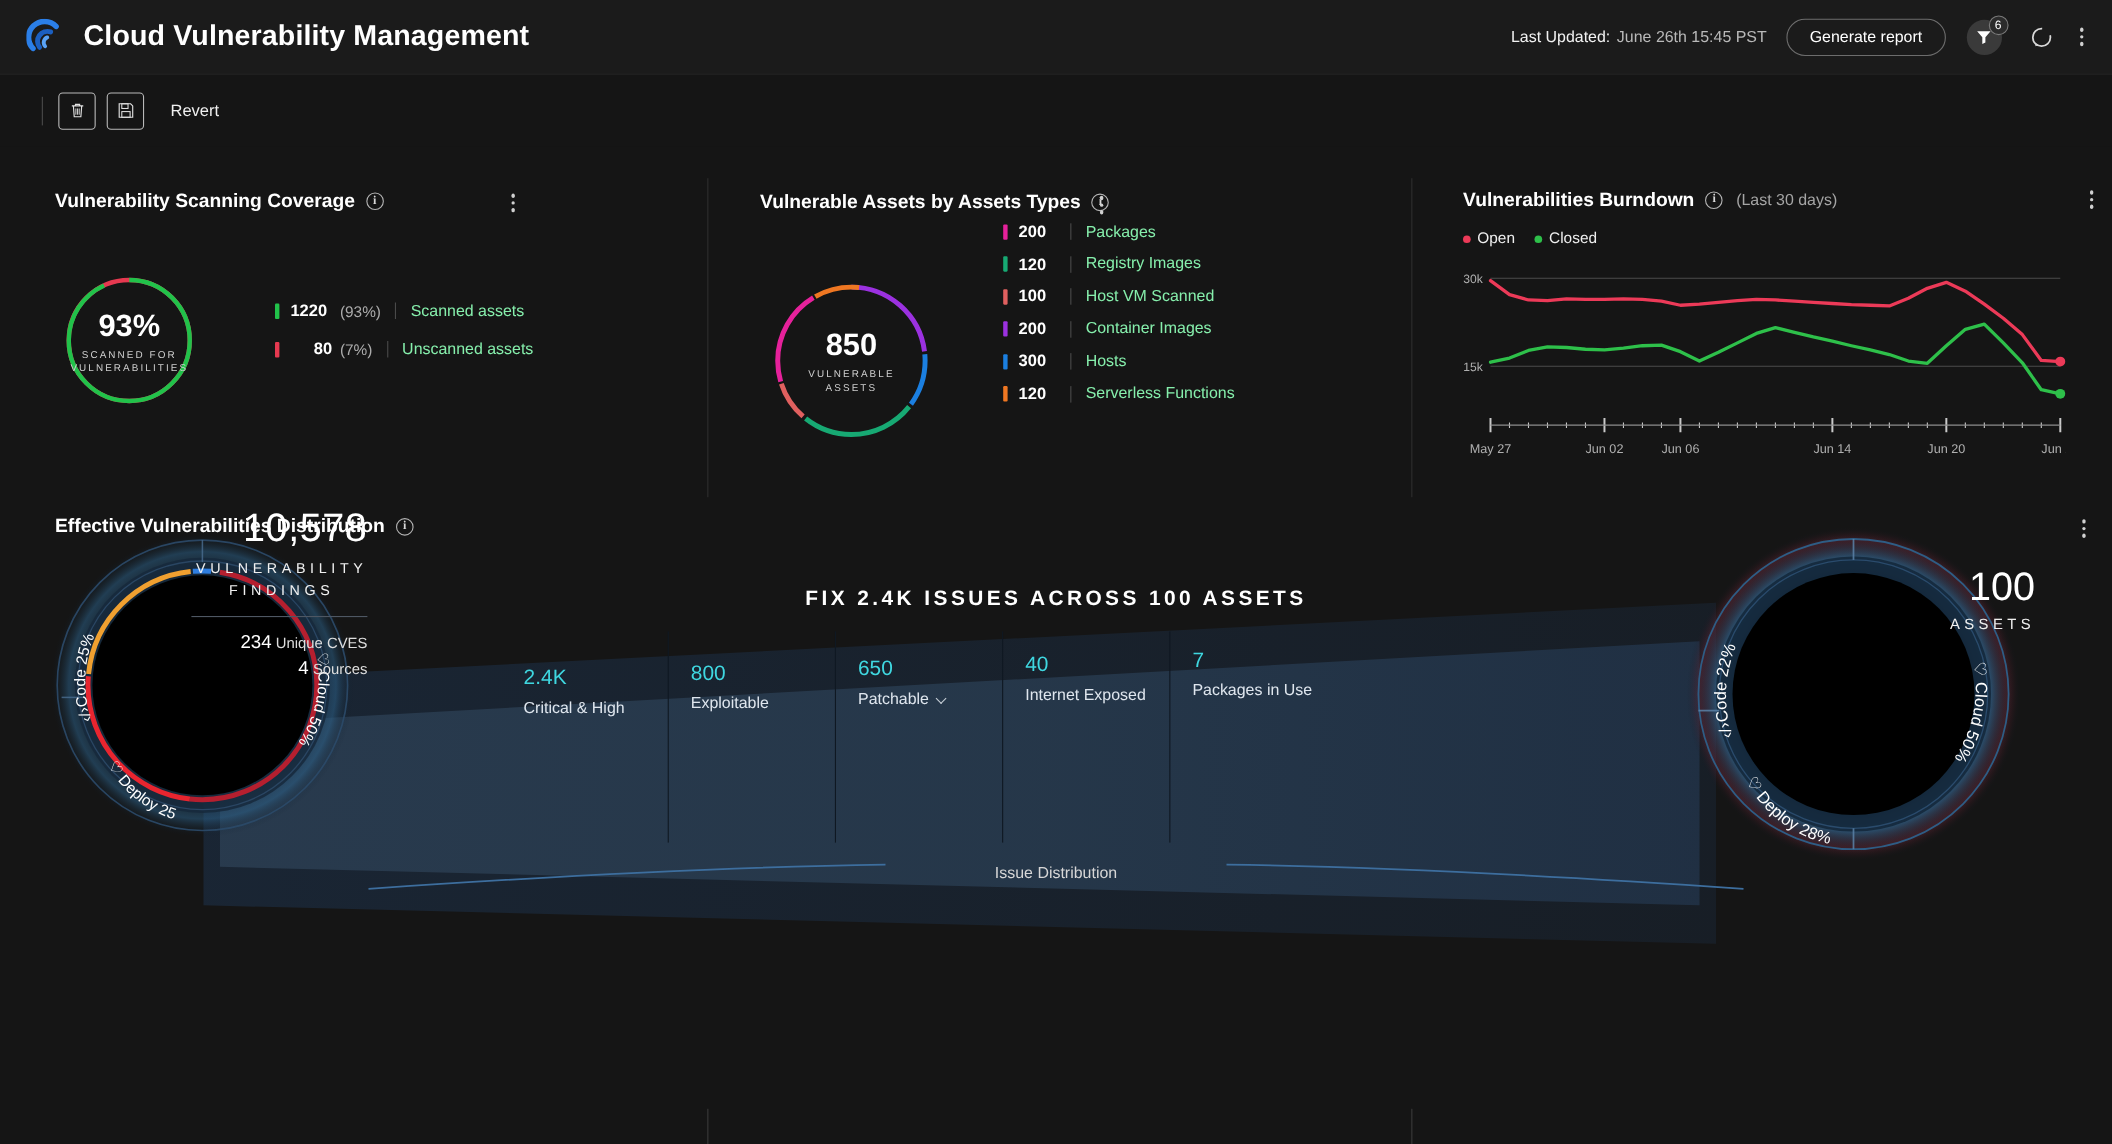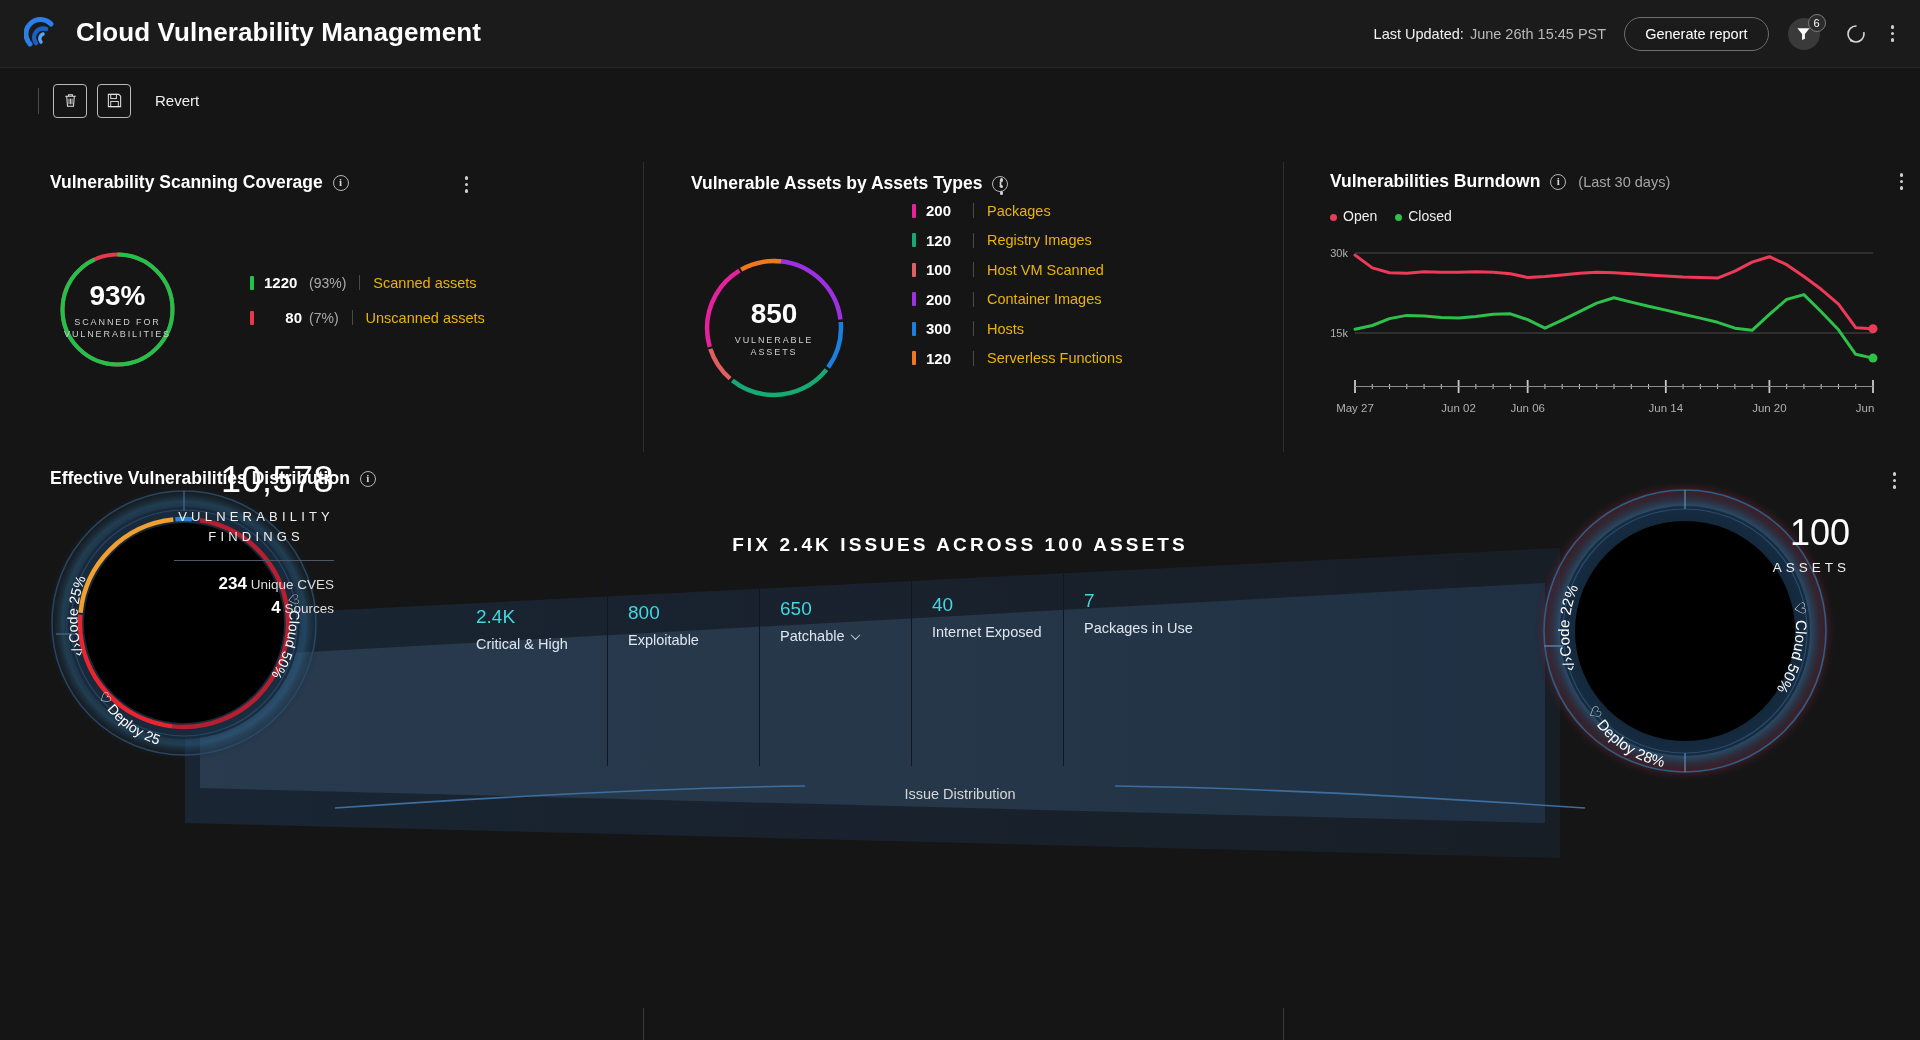--- a/index.html
+++ b/index.html
@@ -84,21 +84,21 @@
   }
   .card-kebab { position: absolute; right: 24px; top: 4px; }
   .col-sep { position: absolute; top: 0; width: 1px; height: 290px; background: #2e2e2e; }
 
   
   .legend-row { display: flex; align-items: center; font-size: 14px; }
   .legend-swatch { width: 4px; height: 14px; border-radius: 1px; margin-right: 10px; }
   .legend-num { color: #fff; font-weight: 700; font-size: 15px; min-width: 44px; }
   .legend-pct { color: #ababab; font-size: 14px; margin-left: 7px; }
   .legend-sep { width: 1px; height: 15px; background: #4a4a4a; margin: 0 13px; }
-  .legend-label { color: #eab308; font-size: 14.5px; }
+  .legend-label { color: #86efac; font-size: 14.5px; }
 
   .donut-center { position: absolute; inset: 0; display: flex; flex-direction: column; align-items: center; justify-content: center; }
   .donut-big { font-size: 28px; font-weight: 700; color: #fff; }
   .donut-cap { font-size: 9px; letter-spacing: 1.9px; color: #cfcfcf; text-align: center; line-height: 12px; margin-top: 4px; }
 
   
   .bd-legend { display: flex; gap: 18px; align-items: center; font-size: 14px; color: #efefef; }
   .bd-dot { width: 7px; height: 7px; border-radius: 50%; display: inline-block; margin-right: 6px; }
 
   
@@ -122,21 +122,21 @@
     position: absolute; left: 0; right: 0; top: 318px; text-align: center;
     font-size: 14.5px; color: #d7d7d7;
   }
   .ring-wrap { position: absolute; }
   .ring-center { position: absolute; inset: 0; display: flex; flex-direction: column; align-items: flex-end; justify-content: center; text-align: center; }
 
   .vf-num { font-size: 36px; font-weight: 400; color: #fff; letter-spacing: .5px; }
   .vf-cap { font-size: 13px; letter-spacing: 4.2px; color: #f0f0f0; line-height: 20px; margin-top: 6px; }
   .vf-rule { width: 160px; height: 1px; background: #4e5763; margin: 13px 0 11px; }
   .vf-sub { font-size: 13.5px; color: #dedede; line-height: 23px; }
-  .vf-sub b { font-size: 17px; font-weight: 700; color: #fff; }
+  .vf-sub b { font-size: 17px; font-weight: 400; color: #fff; }
 
   .assets-num { font-size: 36px; font-weight: 400; color: #fff; }
   .assets-cap { font-size: 13.5px; letter-spacing: 4px; color: #f0f0f0; margin-top: 6px; }
 
   .bottom-div { position: absolute; top: 1008px; width: 1px; height: 32px; background: #3a3a3a; }
 </style>
 </head>
 <body>
 
 <div class="header">

